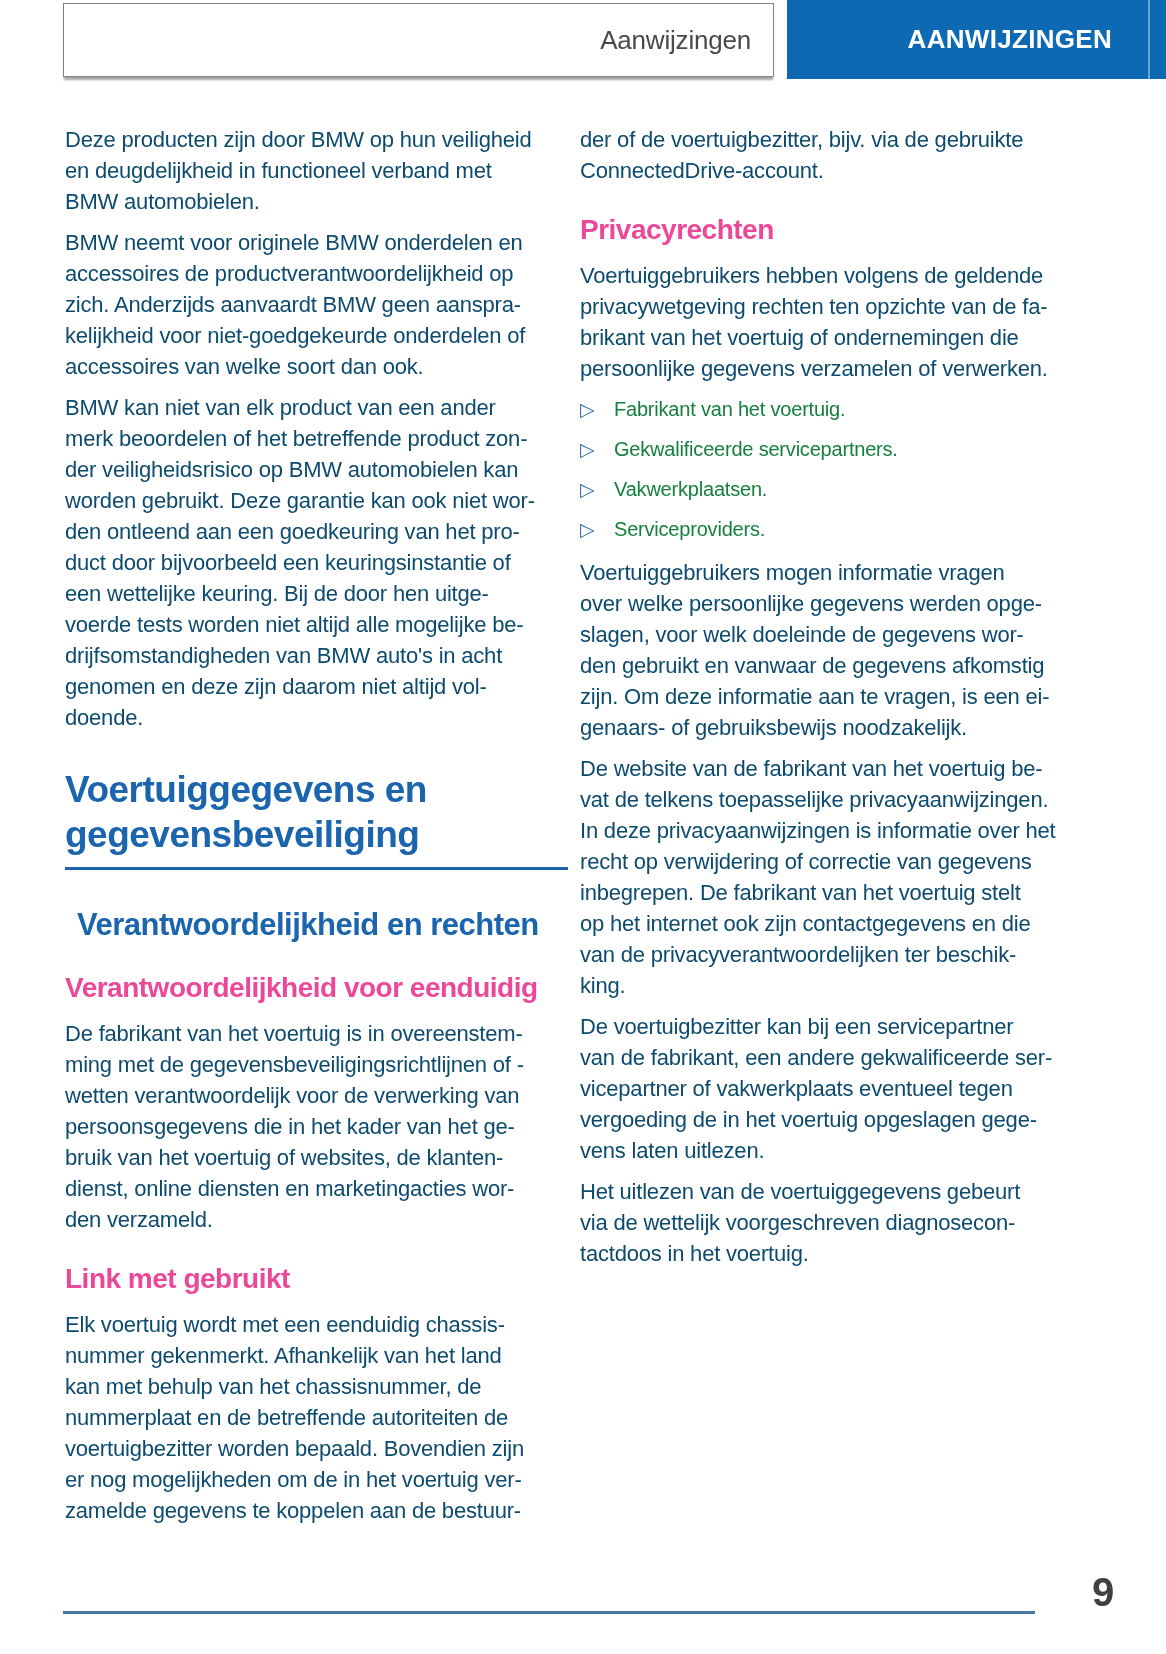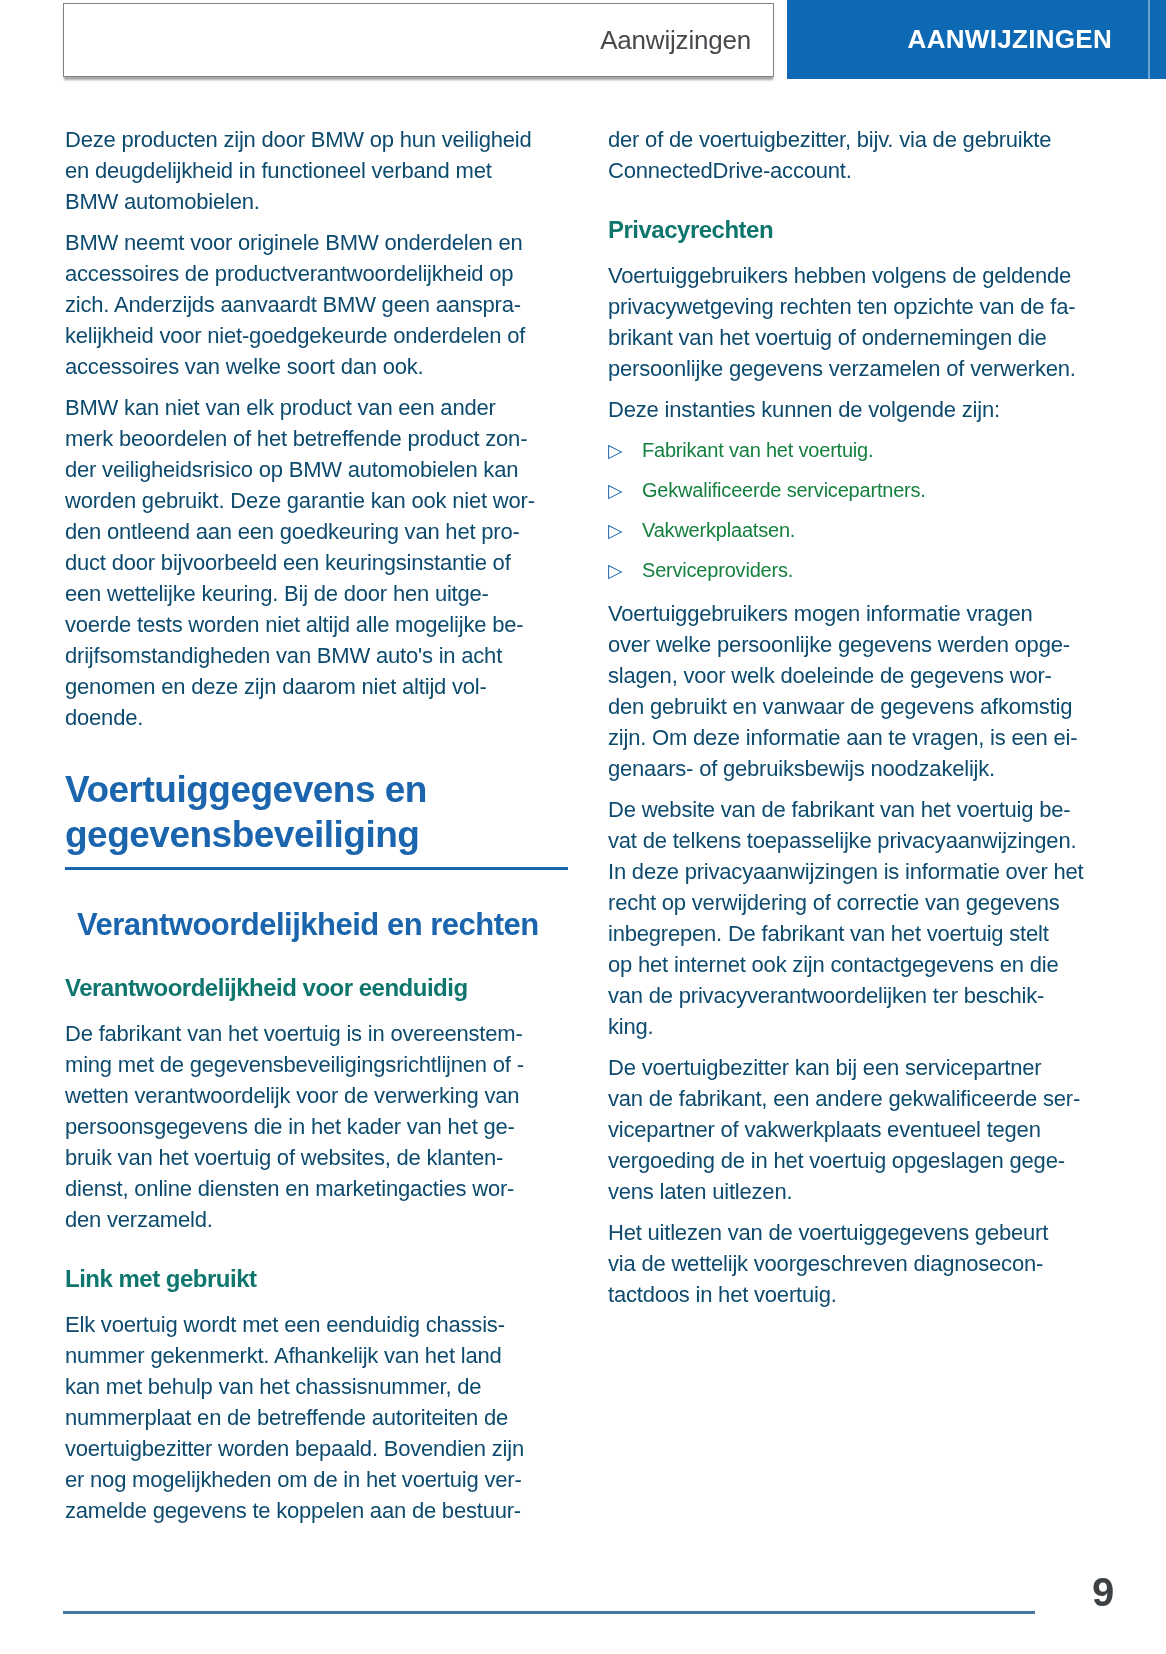--- a/index.html
+++ b/index.html
@@ -21,37 +21,37 @@
     position:absolute; left:787px; top:0; width:379px; height:79px;
     background:#0d69b3; display:flex; align-items:center; justify-content:flex-end;
     padding-right:54px; box-sizing:border-box;
   }
   .band .band-label { font-size:26px; font-weight:bold; color:#ffffff; letter-spacing:0.3px; }
   .band .band-line { position:absolute; right:16px; top:0; bottom:0; width:2px; background:rgba(255,255,255,0.4); }
 
   
   .col { position:absolute; top:124px; width:503px; }
   .col.left  { left:65px; }
-  .col.right { left:608px; }
+  .col.right { left:580px; }
 
   .col p {
     font-size:22px; line-height:31px; color:#0c4a6e;
     margin:0 0 10px 0; white-space:pre; letter-spacing:-0.2px;
   }
   h1.chapter {
     font-size:37px; line-height:45px; font-weight:bold; color:#1a65ad;
     margin:34px 0 0 0; white-space:pre; letter-spacing:-0.5px;
   }
   .chapter-rule { width:503px; height:3px; background:#1a65ad; margin:10px 0 0 0; }
   h2.section {
     font-size:31px; line-height:38px; font-weight:bold; color:#1a65ad;
     margin:36px 0 0 12px; white-space:pre; letter-spacing:-0.5px;
   }
   h3.subsection {
-    font-size:24px; line-height:36px; font-weight:bold; color:#0f766e;
+    font-size:28px; line-height:36px; font-weight:bold; color:#ec4899;
     margin:26px 0 12px 0; white-space:pre; letter-spacing:-0.5px;
   }
 
   
   ul.triangle-list { list-style:none; margin:2px 0 12px 0; padding:0; }
   ul.triangle-list li { display:flex; align-items:baseline; margin:0 0 9px 0; }
   ul.triangle-list .marker {
     width:34px; flex:0 0 34px; font-size:19px; color:#2a70b8; line-height:31px;
   }
   ul.triangle-list .li-text { font-size:20px; line-height:31px; color:#15803d; letter-spacing:-0.2px; white-space:pre; }
@@ -125,21 +125,20 @@
   <section class="col right">
     <p>der of de voertuigbezitter, bijv. via de gebruikte
 ConnectedDrive-account.</p>
 
     <h3 class="subsection">Privacyrechten</h3>
 
     <p>Voertuiggebruikers hebben volgens de geldende
 privacywetgeving rechten ten opzichte van de fa-
 brikant van het voertuig of ondernemingen die
 persoonlijke gegevens verzamelen of verwerken.</p>
-    <p>Deze instanties kunnen de volgende zijn:</p>
 
     <ul class="triangle-list">
       <li>
         <span class="marker">▷</span>
         <span class="li-text">Fabrikant van het voertuig.</span>
       </li>
       <li>
         <span class="marker">▷</span>
         <span class="li-text">Gekwalificeerde servicepartners.</span>
       </li>

